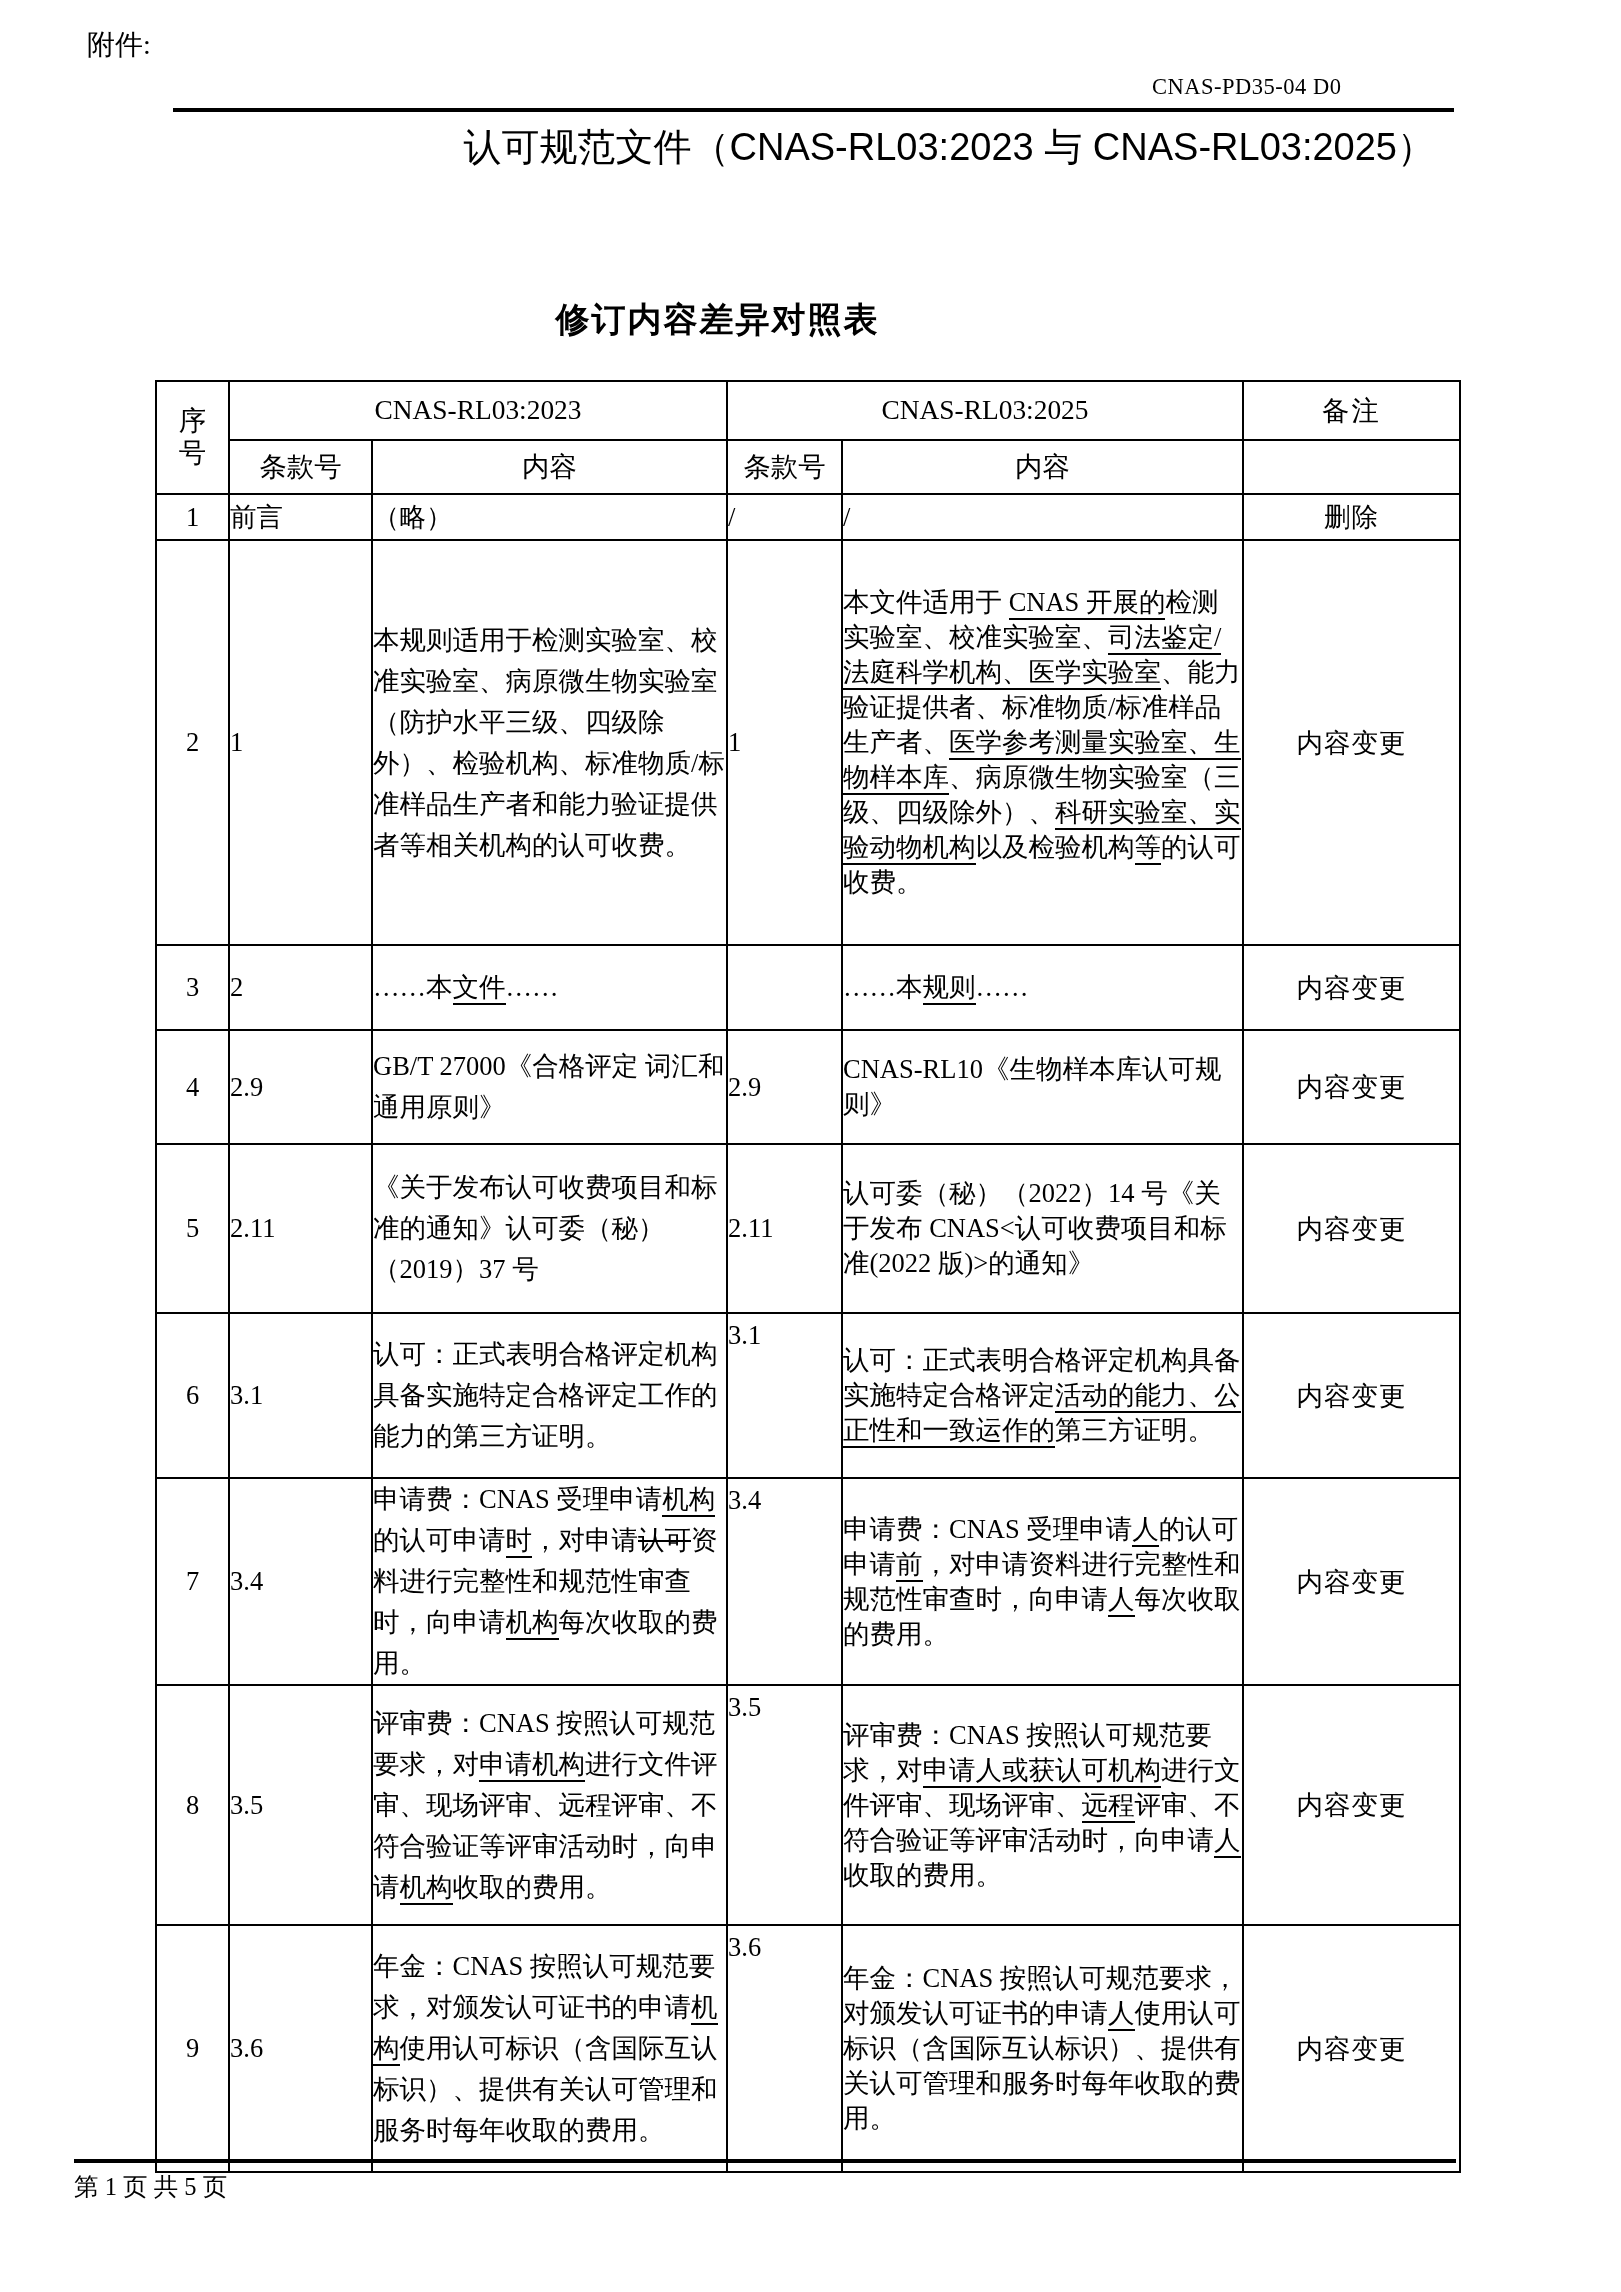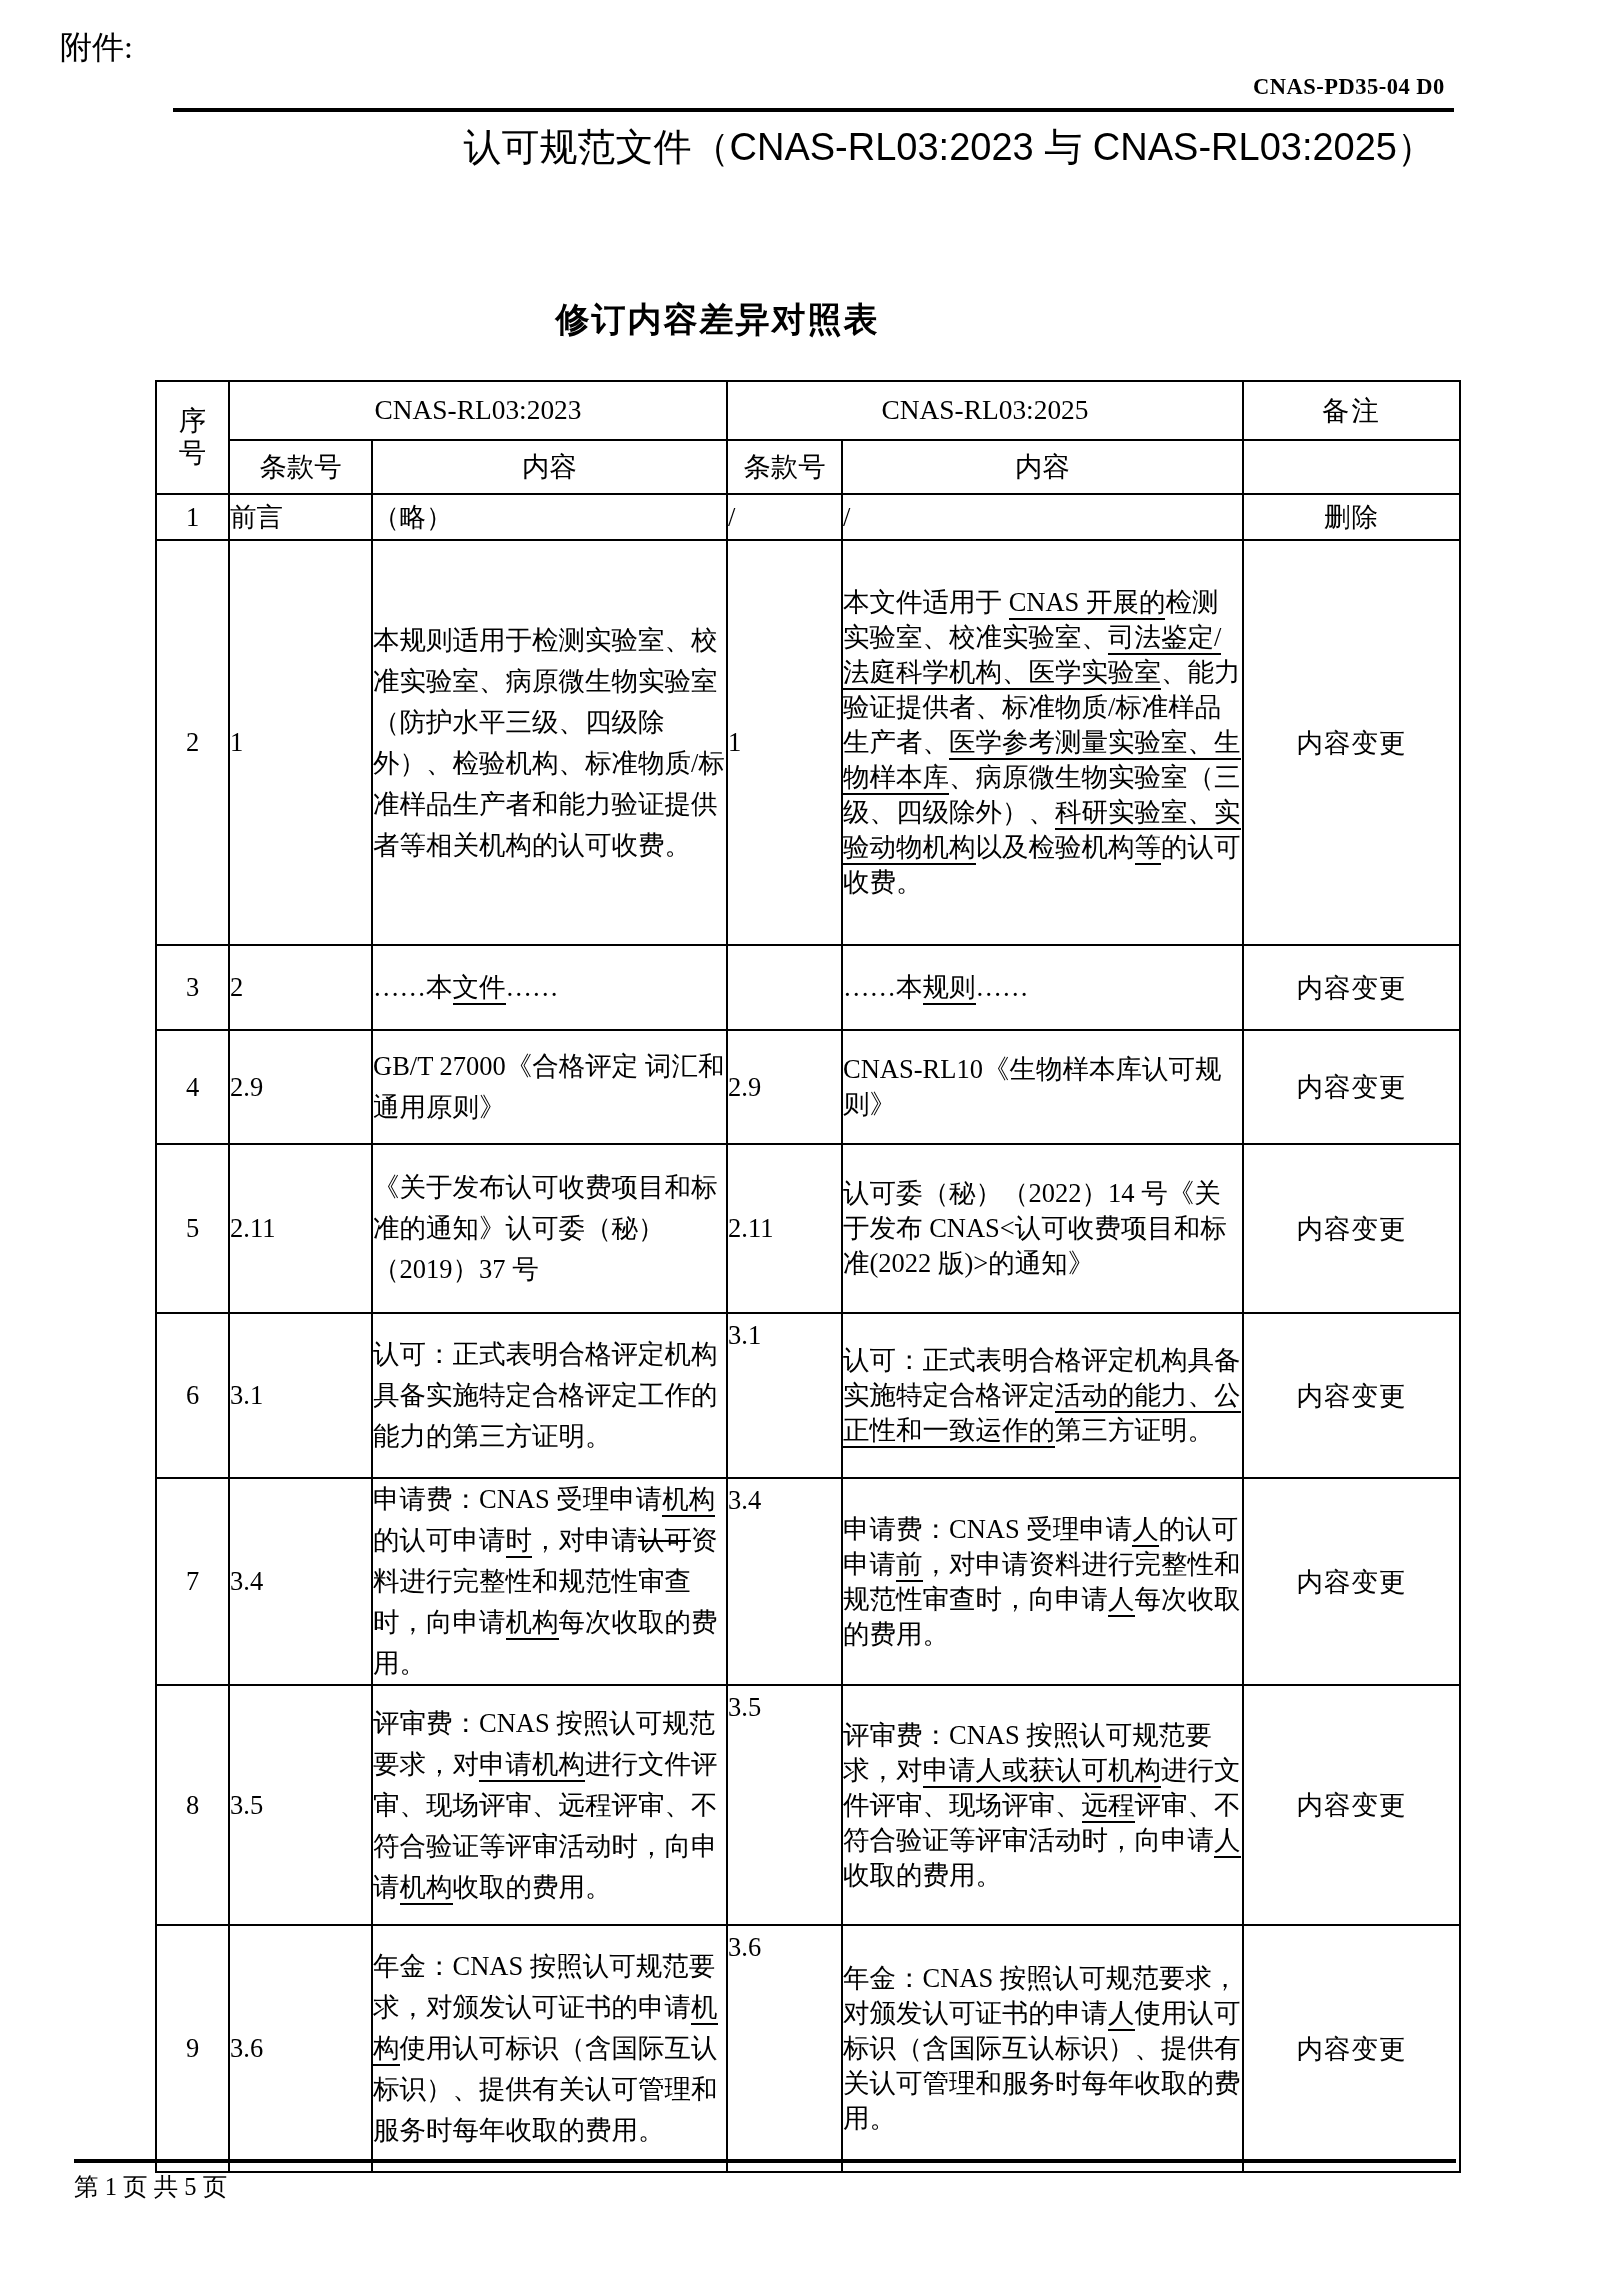--- a/index.html
+++ b/index.html
@@ -1,24 +1,24 @@
 <!DOCTYPE html>
 <html><head>
 <meta charset="utf-8">
 <style>
   html,body { margin:0; padding:0; }
   body {
     width:1621px; height:2293px; position:relative; background:#ffffff;
     font-family:"Liberation Serif", serif; color:#000;
   }
   .attachment {
-    position:absolute; left:60px; top:25.5px; font-size:32px;
+    position:absolute; left:87px; top:25.5px; font-size:28px;
   }
   .doc-code {
-    position:absolute; left:1253px; top:74px; font-size:22.5px; letter-spacing:0.5px;font-weight:bold;
+    position:absolute; left:1152px; top:74px; font-size:22.5px; letter-spacing:0.5px;
   }
   .head-rule {
     position:absolute; left:173px; top:108px; width:1281px; height:3.9px; background:#000;
   }
   .page-title {
     position:absolute; left:0; top:122px; width:1435px; text-align:right;
     font-family:"Liberation Sans", sans-serif; font-weight:normal; font-size:38px;
   }
   .page-subtitle {
     position:absolute; left:0; top:257px; width:1435px; text-align:center;

